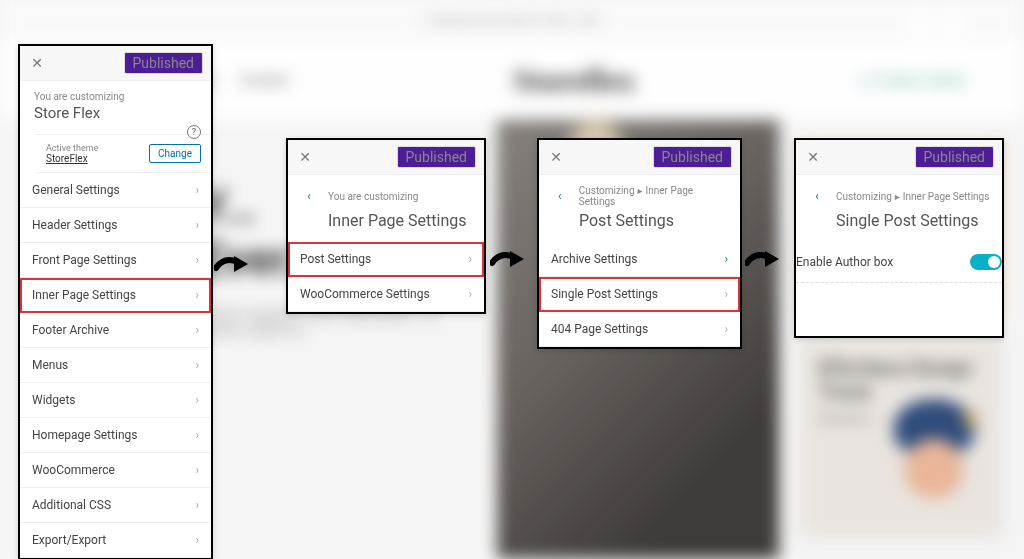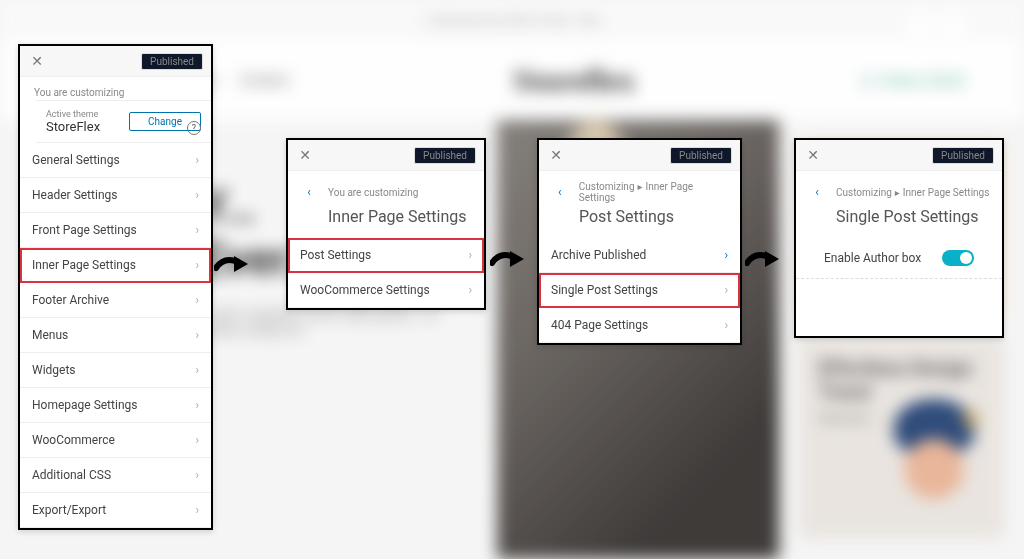--- a/index.html
+++ b/index.html
@@ -27,38 +27,38 @@
     .bg-kid .face { width:60px; height:60px; background:#e8b090; border-radius:50%; position:absolute; left:30px; top:50px; }
     .bg-kid .hat { position:absolute; top:10px; left:20px; width:80px; height:55px; background:#1a3a6e; border-radius:50% 50% 35% 35%; }
     .bg-kid .hat::after { content:""; position:absolute; right:-5px; top:12px; width:16px; height:16px; background:#c4a050; border-radius:50%; }
     .bg-search { position:absolute; top:12px; right:60px; display:flex; gap:8px; }
     .bg-search span { width:24px; height:24px; background:#fff; border-radius:4px; display:inline-block; }
 
     
     .panel { position:absolute; background:#fff; border:2px solid #000; font-size:12px; color:#444; box-shadow:0 2px 6px rgba(0,0,0,0.15); }
     .panel-head { display:flex; align-items:center; justify-content:space-between; padding:6px 8px; border-bottom:1px solid #eee; background:#f7f7f7; }
     .close-btn { width:18px; height:18px; display:inline-flex; align-items:center; justify-content:center; color:#777; cursor:pointer; font-size:14px; }
-    .pub-badge { font-size:10px; color:#888; padding:2px 8px; border:1px solid #ddd; border-radius:2px; background:#0f172a; }
+    .pub-badge { font-size:14px; color:#888; padding:2px 8px; border:1px solid #ddd; border-radius:2px; background:#4c1d95; }
     .crumb-row { display:flex; align-items:center; padding:10px 10px 4px; gap:8px; }
     .back-chev { width:22px; height:22px; display:inline-flex; align-items:center; justify-content:center; color:#0073aa; cursor:pointer; }
     .crumb-text { font-size:10px; color:#888; }
     .crumb-text .sep { margin:0 3px; }
     .panel-title { font-size:16px; color:#555; padding:0 10px 12px 40px; }
     .panel-title.root { padding-left:14px; font-size:15px; }
     .preline { font-size:10px; color:#888; padding:10px 14px 2px; }
     .active-theme-row { display:flex; justify-content:space-between; align-items:center; padding:8px 10px; border-top:1px solid #eee; border-bottom:1px solid #eee;margin-left:16px; }
     .at-label { font-size:9px; color:#888; }
-    .at-name { font-size:13px; color:#333; }
-    .change-btn { border:1px solid #0073aa; color:#0073aa; background:#fff; font-size:10px; padding:3px 18px; border-radius:2px; cursor:pointer;text-align:center; }
+    .at-name { font-size:10px; color:#333;text-decoration:underline; }
+    .change-btn { border:1px solid #0073aa; color:#0073aa; background:#fff; font-size:10px; padding:3px 8px; border-radius:2px; cursor:pointer;text-align:center; }
     .menu-item { display:flex; justify-content:space-between; align-items:center; padding:10px 12px; border-bottom:1px solid #eee; cursor:pointer; color:#444; }
     .menu-item.highlight { outline:2px solid #d9333f; outline-offset:-2px; }
     .chev { color:#aaa; font-size:12px; }
     .chev.blue { color:#0073aa; }
     .help-icon { width:14px; height:14px; border:1px solid #777; border-radius:50%; display:inline-flex; align-items:center; justify-content:center; font-size:9px; color:#555; position:absolute; right:10px; top:44px; }
-    .toggle-row { display:flex; justify-content:space-between; align-items:center; padding:12px 28px; border-bottom:1px dashed #ddd; }
+    .toggle-row { display:flex; justify-content:space-between; align-items:center; padding:12px 0; border-bottom:1px dashed #ddd; }
     .toggle { width:32px; height:16px; border-radius:10px; background:#0ab1c6; position:relative; cursor:pointer; }
     .toggle::after { content:""; position:absolute; right:2px; top:2px; width:12px; height:12px; background:#fff; border-radius:50%; }
     .arrow-connector { position:absolute; font-size:26px; color:#000; font-weight:700; display:flex; align-items:center; }
     .arrow-connector svg { width:40px; height:30px; }
 
     #panel1 { left:18px;  top:44px;  width:195px; }
     #panel2 { left:286px; top:138px; width:200px; }
     #panel3 { left:537px; top:138px; width:205px; }
     #panel4 { left:794px; top:138px; width:210px; height:200px; }
 
@@ -109,20 +109,21 @@
   </div>
 </div>
 
 <div class="panel" id="panel1">
   <div class="panel-head">
     <span class="close-btn">✕</span>
     <span class="pub-badge">Published</span>
   </div>
   <div style="position:relative">
     <div class="preline">You are customizing</div>
+    <div class="panel-title root">Store Flex</div>
     <span class="help-icon">?</span>
   </div>
   <div class="active-theme-row">
     <div>
       <div class="at-label">Active theme</div>
       <div class="at-name">StoreFlex</div>
     </div>
     <button class="change-btn">Change</button>
   </div>
   <div id="p1-list">
@@ -206,21 +207,21 @@
     <span class="back-chev">‹</span>
     <div>
       <div class="crumb-text">
         <span>Customizing</span><span class="sep">▸</span><span>Inner Page Settings</span>
       </div>
     </div>
   </div>
   <div class="panel-title">Post Settings</div>
   <div id="p3-list">
       <div class="menu-item">
-        <span>Archive Published</span>
+        <span>Archive Settings</span>
         <span class="chev blue">›</span>
       </div>
       <div class="menu-item highlight">
         <span>Single Post Settings</span>
         <span class="chev">›</span>
       </div>
       <div class="menu-item">
         <span>404 Page Settings</span>
         <span class="chev">›</span>
       </div>

